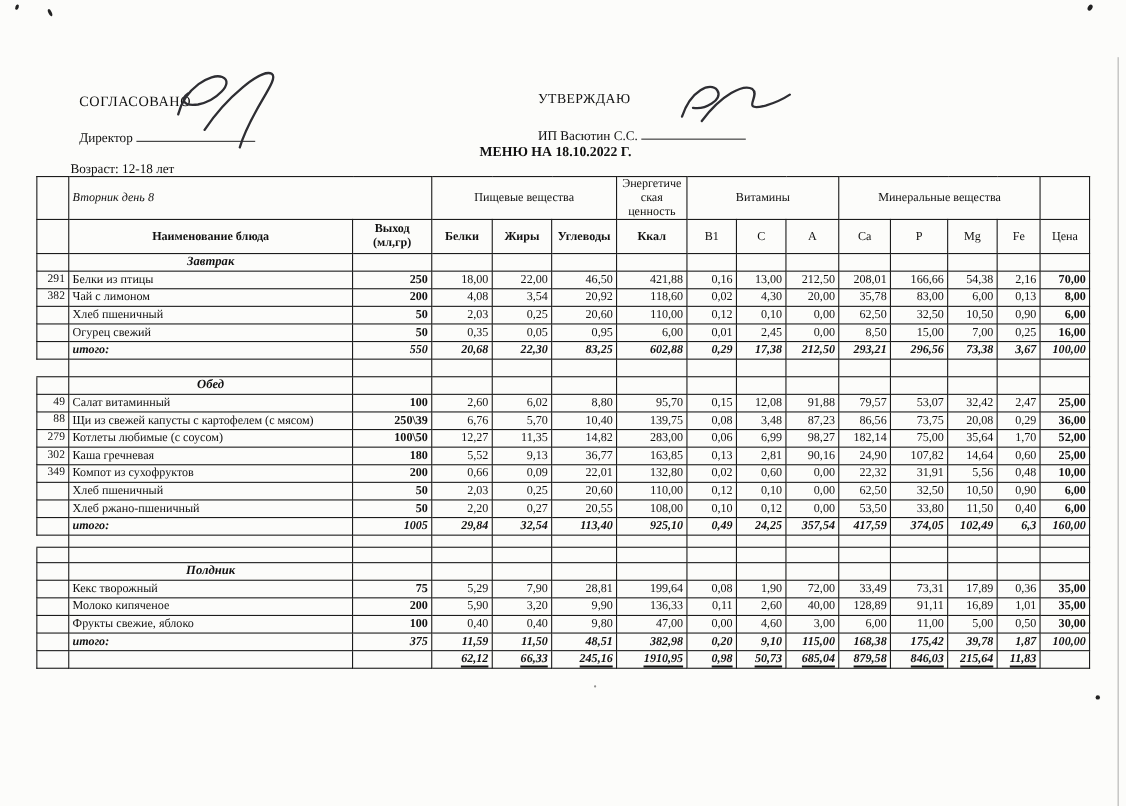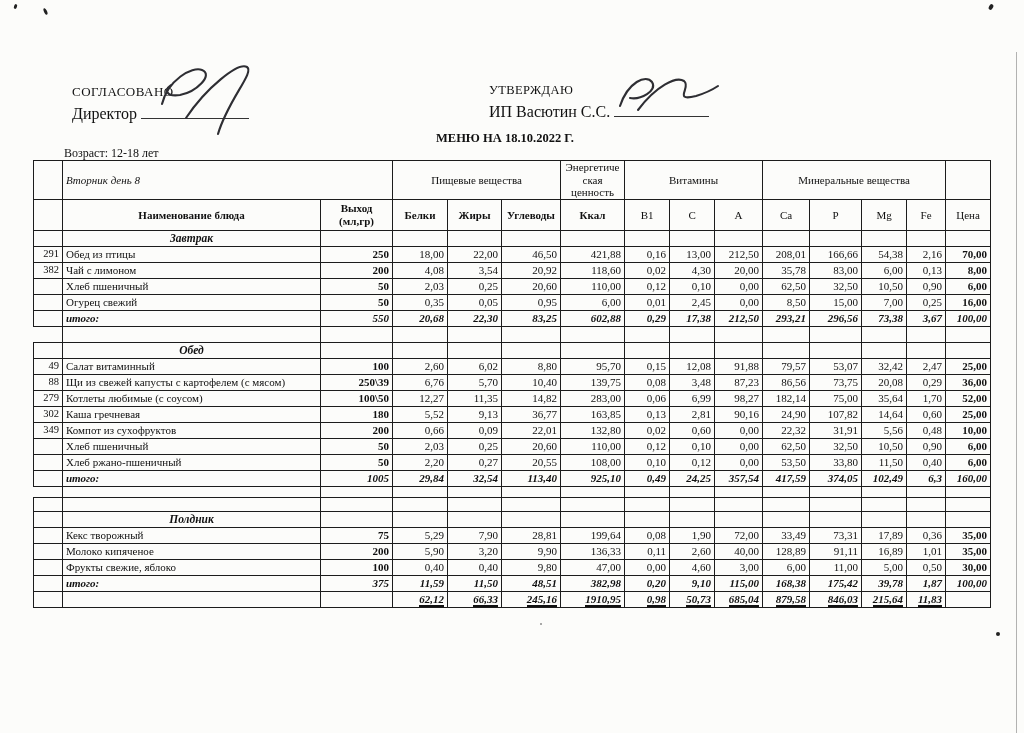--- a/index.html
+++ b/index.html
@@ -14,21 +14,21 @@
   .speck{position:absolute;background:#222;border-radius:50%;}
   .speck.s1{left:14px;top:4px;width:3px;height:5px;transform:rotate(20deg);}
   .speck.s2{left:44px;top:8px;width:3px;height:7px;transform:rotate(-25deg);}
   .speck.s3{left:989px;top:4px;width:4px;height:6px;transform:rotate(30deg);}
   .speck.s4{left:996px;top:632px;width:4px;height:4px;}
   .speck.s5{left:540px;top:623px;width:2px;height:2px;opacity:.5;}
   .edge-line{position:absolute;left:1016px;top:52px;width:1px;height:681px;background:#8a8a8a;opacity:.65;}
 
   
   .hdr-left{position:absolute;left:72px;top:84px;font-size:13px;letter-spacing:.5px;}
-  .hdr-left .l2,.hdr-right .l2{margin-top:5px;font-size:16px;letter-spacing:0;}
+  .hdr-left .l2,.hdr-right .l2{margin-top:17px;font-size:12px;letter-spacing:0;}
   .sig-blank{display:inline-block;border-bottom:1px solid #333;height:11px;vertical-align:baseline;}
   .hdr-right{position:absolute;left:489px;top:83px;font-size:12.5px;letter-spacing:.4px;}
   .sig{position:absolute;}
   .sig svg path{fill:none;stroke:#2e2e33;stroke-width:2.1;stroke-linecap:round;}
   .menu-title{position:absolute;left:350px;top:131px;width:310px;text-align:center;font-weight:bold;font-size:12.5px;}
   .age-line{position:absolute;left:64px;top:146px;font-size:12px;}
 
   
   table.menu{
     position:absolute;left:33px;top:160px;width:957px;
@@ -158,21 +158,21 @@
           <td></td>
           <td></td>
           <td></td>
           <td></td>
           <td></td>
           <td></td>
           <td></td>
         </tr>
         <tr class="data">
           <td class="num">291</td>
-          <td class="dish">Обед из птицы</td>
+          <td class="dish">Белки из птицы</td>
           <td class="val b">250</td>
           <td class="val ">18,00</td>
           <td class="val ">22,00</td>
           <td class="val ">46,50</td>
           <td class="val ">421,88</td>
           <td class="val ">0,16</td>
           <td class="val ">13,00</td>
           <td class="val ">212,50</td>
           <td class="val ">208,01</td>
           <td class="val ">166,66</td>

